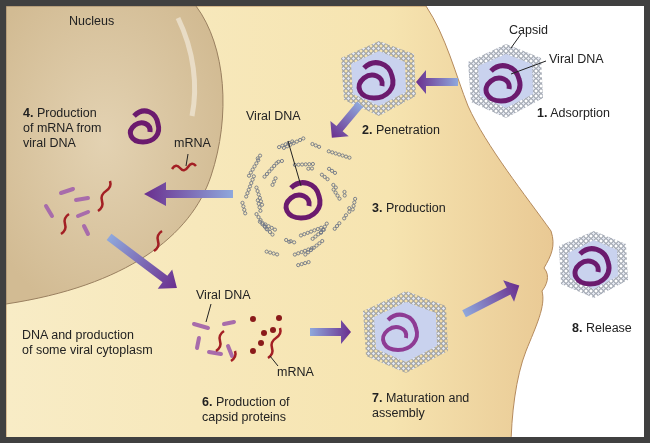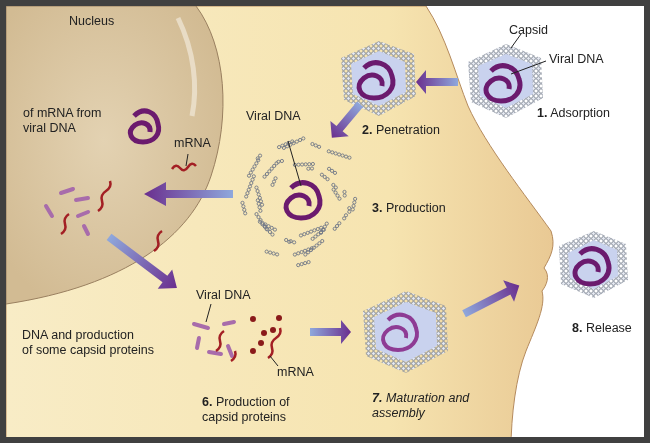--- a/index.html
+++ b/index.html
@@ -285,32 +285,33 @@
 </svg>
 
 <div class="lbl" style="left:63px;top:8px;">Nucleus</div>
 <div class="lbl" style="left:503px;top:17px;">Capsid</div>
 <div class="lbl" style="left:543px;top:46px;">Viral DNA</div>
 <div class="lbl" style="left:531px;top:100px;"><b>1.</b> <span>Adsorption</span></div>
 <div class="lbl" style="left:356px;top:117px;"><b>2.</b> <span>Penetration</span></div>
 <div class="lbl" style="left:240px;top:103px;">Viral DNA</div>
 <div class="lbl" style="left:366px;top:195px;"><b>3.</b> <span>Production</span></div>
 <div class="lbl" style="left:17px;top:100px;">
+  <div><b>4.</b> <span>Production</span></div>
   <div>of mRNA from</div>
   <div>viral DNA</div>
 </div>
 <div class="lbl" style="left:168px;top:130px;">mRNA</div>
 <div class="lbl" style="left:16px;top:322px;">
   <div>DNA and production</div>
-  <div>of some capsid proteins</div>
+  <div>of some viral cytoplasm</div>
 </div>
 <div class="lbl" style="left:190px;top:282px;">Viral DNA</div>
 <div class="lbl" style="left:271px;top:359px;">mRNA</div>
 <div class="lbl" style="left:196px;top:389px;">
   <div><b>6.</b> <span>Production of</span></div>
   <div>capsid proteins</div>
 </div>
-<div class="lbl" style="left:366px;top:385px;font-style:italic;">
+<div class="lbl" style="left:366px;top:385px;">
   <div><b>7.</b> <span>Maturation and</span></div>
   <div>assembly</div>
 </div>
 <div class="lbl" style="left:566px;top:315px;"><b>8.</b> <span>Release</span></div>
 </div>
 
 </body></html>

